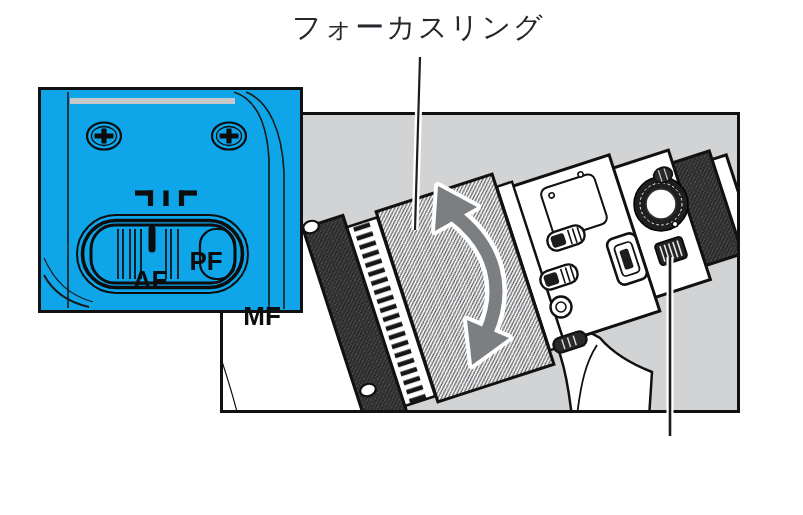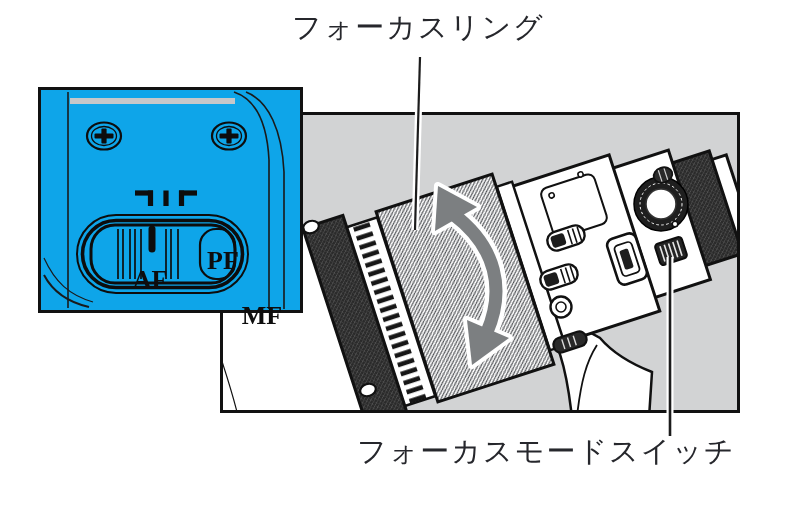--- a/index.html
+++ b/index.html
@@ -1,32 +1,32 @@
 <!DOCTYPE html>
 <html style="--panel_bg: #d2d3d4; --arrow: #7c7f81; --ink: #111111; --text: #26272c;"><head>
 <meta charset="utf-8">
 <style>
   :root{
     --panel_bg:#d2d3d4; --arrow:#7c7f81; --ink:#111111; --text:#26272c;
   }
   html,body{margin:0;padding:0;background:#fff;}
   #stage{position:relative;width:803px;height:515px;overflow:hidden;
-         font-family:Liberation Serif, serif;background:#fff;}
+         font-family:Liberation Sans, sans-serif;background:#fff;}
   #art{position:absolute;left:0;top:0;}
   .callout{position:absolute;color:var(--text);font-size:29px;letter-spacing:2px;
            white-space:nowrap;line-height:1;}
   #label-top{left:292px;top:13px;}
   #label-bottom{left:357px;top:437px;}
   #inset{position:absolute;left:38px;top:87px;width:259px;height:220px;
          background:#0ea5e9;border:3px solid var(--ink);box-sizing:content-box;}
   #inset svg{position:absolute;left:0;top:0;}
   .mode{position:absolute;transform:translate(-50%,-50%);font-weight:bold;
         font-size:26px;color:#0d0d0d;letter-spacing:0;}
   #mode-af{left:109px;top:190px;}
-  #mode-pf{left:182px;top:171px;}
+  #mode-pf{left:165px;top:171px;}
   #mode-mf{left:221px;top:190px;margin-top:36px;}
 </style>
 </head>
 <body>
 
 <div id="stage">
 
   <svg id="art" width="803" height="515" viewBox="0 0 803 515">
     <defs>
       <clipPath id="panelClip">
@@ -161,21 +161,20 @@
       <path d="M 420,57 L 415,230" stroke="#ffffff" stroke-width="7" fill="none"></path>
       <path d="M 420,57 L 415,230" stroke="#1c1c1c" stroke-width="2.2" fill="none"></path>
     </g>
     <g>
       <path d="M 670,257 L 670,436" stroke="#ffffff" stroke-width="7" fill="none"></path>
       <path d="M 670,257 L 670,436" stroke="#1c1c1c" stroke-width="2.6" fill="none"></path>
     </g>
   </svg>
 
   <div class="callout" id="label-top">フォーカスリング</div>
-  <div class="callout" id="label-bottom">フォーカスモードスイッチ</div>
 
   <div id="inset">
     <svg width="259" height="220" viewBox="0 0 259 220">
 
       <path d="M 27,2 V 218" stroke="#1a1a1a" stroke-width="1.6" fill="none"></path>
       <rect x="29" y="8" width="165" height="6" fill="#c7c8ca"></rect>
       <path d="M 193,2 C 214,9 226,32 228,70 L 228,219" stroke="#1a1a1a" stroke-width="1.6" fill="none"></path>
       <path d="M 205,2 C 228,11 241,41 243,82 L 243,219" stroke="#1a1a1a" stroke-width="1.6" fill="none"></path>
 
       <g fill="none" stroke="#0d0d0d">

